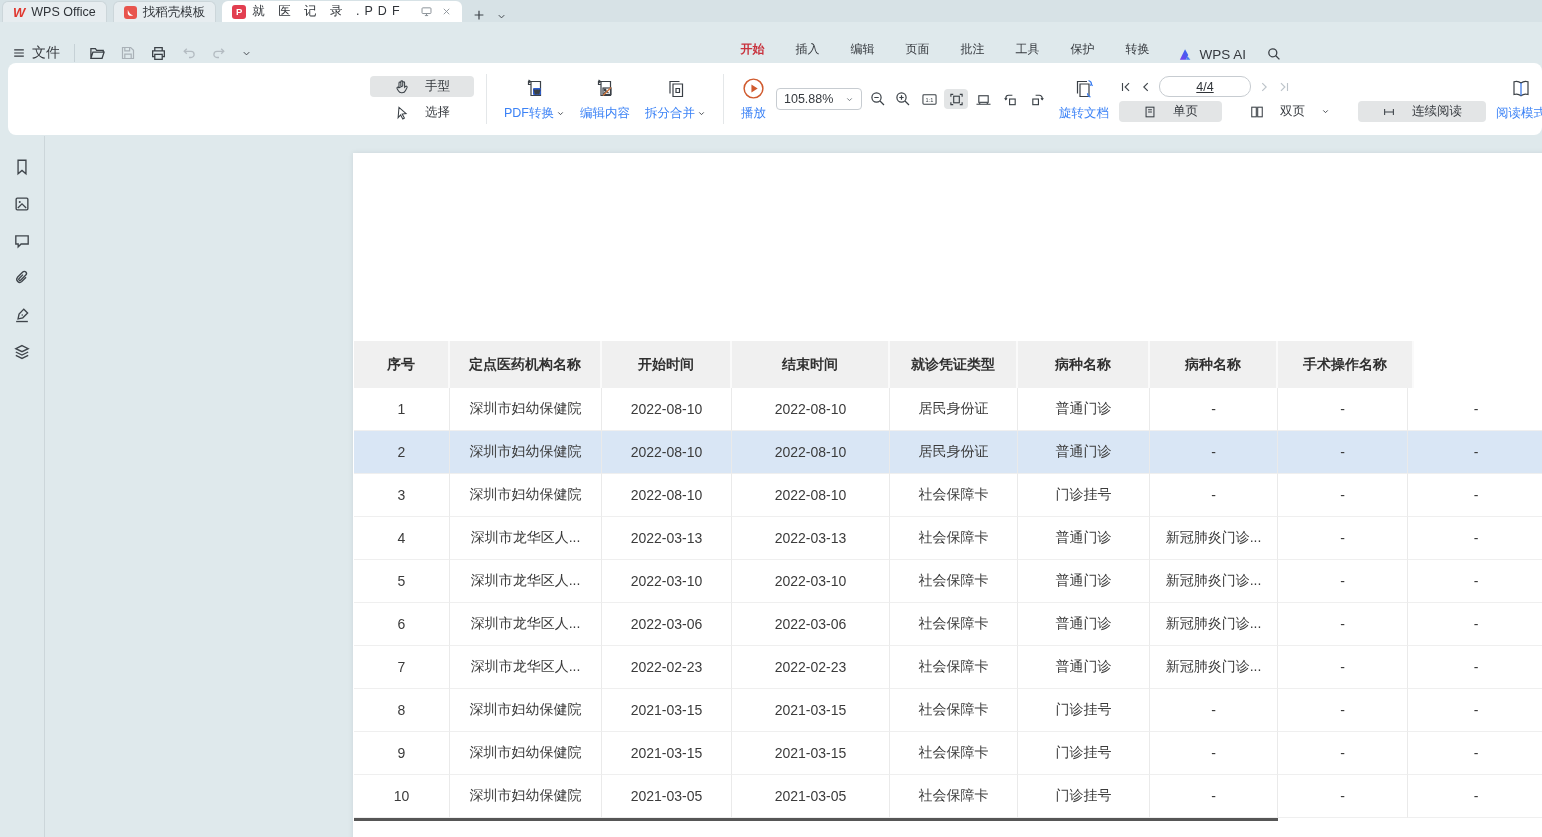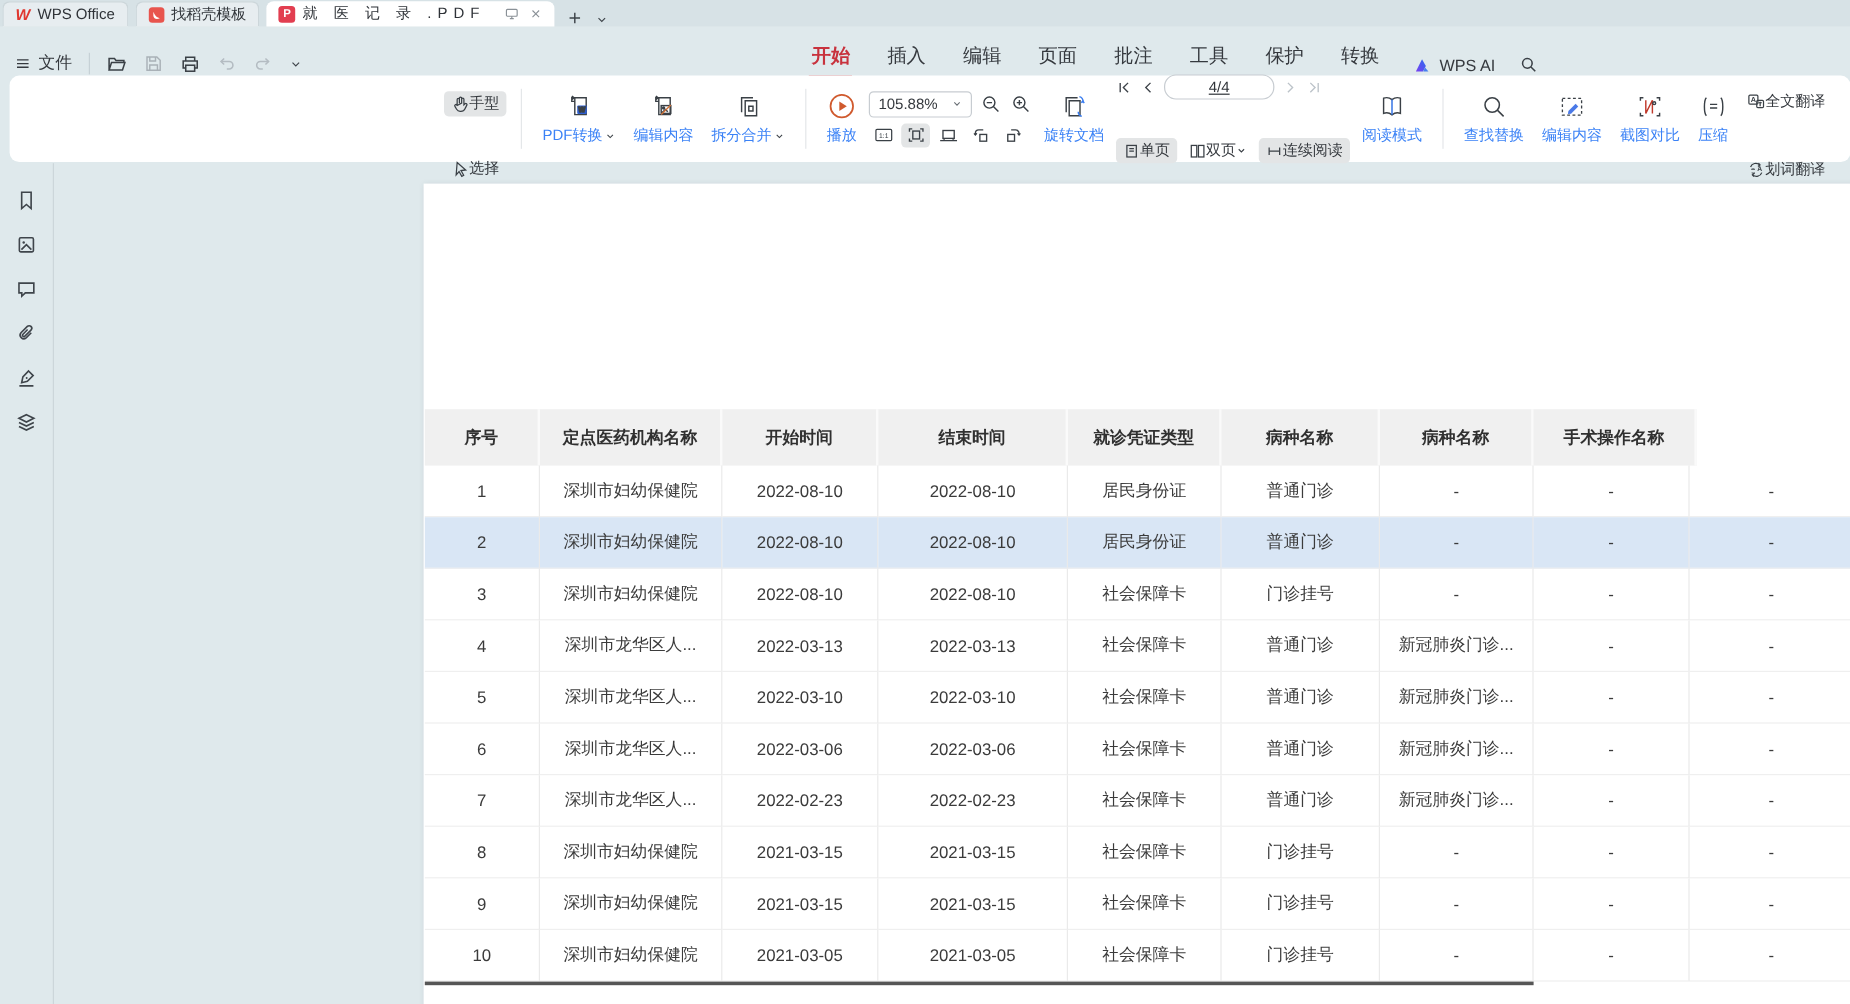--- a/index.html
+++ b/index.html
@@ -19,35 +19,35 @@
   .tab-sys { display:flex; align-items:center; gap:8px; color:#8a9197; }
   .tabbar-btn { display:flex; align-items:center; margin-left:10px; color:#3e444a; }
 
   
   .menubar { height:40px; display:flex; align-items:flex-end; padding:0 12px; }
   .mb-left { display:flex; align-items:center; gap:14px; }
   .file-btn { display:flex; align-items:center; gap:6px; font-size:14px; }
   .mb-sep { width:1px; height:18px; background:#c6d1d6; }
   .mb-ic { display:flex; align-items:center; }
   .menus { display:flex; gap:27px; margin-left:auto; align-items:center; }
-  .menu-item { font-size:16px; position:relative; padding:4px 2px; cursor:default;margin-top:20px; }
+  .menu-item { font-size:12px; position:relative; padding:4px 2px; cursor:default;margin-top:20px; }
   .menu-item.active { color:#c8323d; font-weight:bold; }
   .menu-item.active::after { content:""; position:absolute; left:0; right:0; bottom:-4px; height:3px; background:#c8323d; }
   .ai-entry { display:flex; align-items:center; gap:6px; font-size:13.5px; margin-left:27px; }
   .menu-search { margin-left:20px; margin-right:248px; display:flex; align-items:center; }
 
   
   .ribbon { position:absolute; left:8px; top:63px; width:1534px; height:72px; background:#fff; border-radius:8px; display:flex; align-items:center; padding-left:362px; gap:5px; }
   .vsep { width:1px; height:50px; background:#e4e7e9; margin:0 7px; flex:none; }
   .tool-col { display:flex; flex-direction:column; align-items:center; justify-content:center; gap:4px; font-size:12.5px; color:#3b82f6; flex:none; padding:0 5px; }
   .tool-col .lbl { display:flex; align-items:center; gap:2px; white-space:nowrap; }
   .stack2 { display:flex; flex-direction:column; gap:5px; flex:none; }
-  .mini-btn { display:flex; align-items:center; gap:0; font-size:12.5px; padding:2px 6px; border-radius:4px; white-space:nowrap;margin-top:28px; }
+  .mini-btn { display:flex; align-items:center; gap:16px; font-size:12.5px; padding:2px 24px; border-radius:4px; white-space:nowrap; }
   .mini-btn.on { background:#e3e5e6; }
-  .zoom-col { display:flex; flex-direction:column; gap:5px; flex:none; }
+  .zoom-col { display:flex; flex-direction:row; gap:5px; flex:none; }
   .zrow { display:flex; align-items:center; gap:7px; }
   .zoom-select { width:86px; height:22px; border:1px solid #c7ccd1; border-radius:4px; display:flex; align-items:center; justify-content:space-between; padding:0 7px; font-size:12.5px; }
   .vicon { width:24px; height:20px; display:flex; align-items:center; justify-content:center; border-radius:4px; }
   .vicon.on { background:#e3e5e6; }
   .nav-col { display:flex; flex-direction:column; gap:4px; flex:none; }
   .nrow { display:flex; align-items:center; gap:6px; }
   .page-input { width:92px; height:21px; border:1px solid #c7ccd1; border-radius:10px; text-align:center; font-size:12.5px; color:#2f3338; background:#fff; font-family:inherit;text-decoration:underline; }
   .dim { color:#bcc3c9; }
 
   

